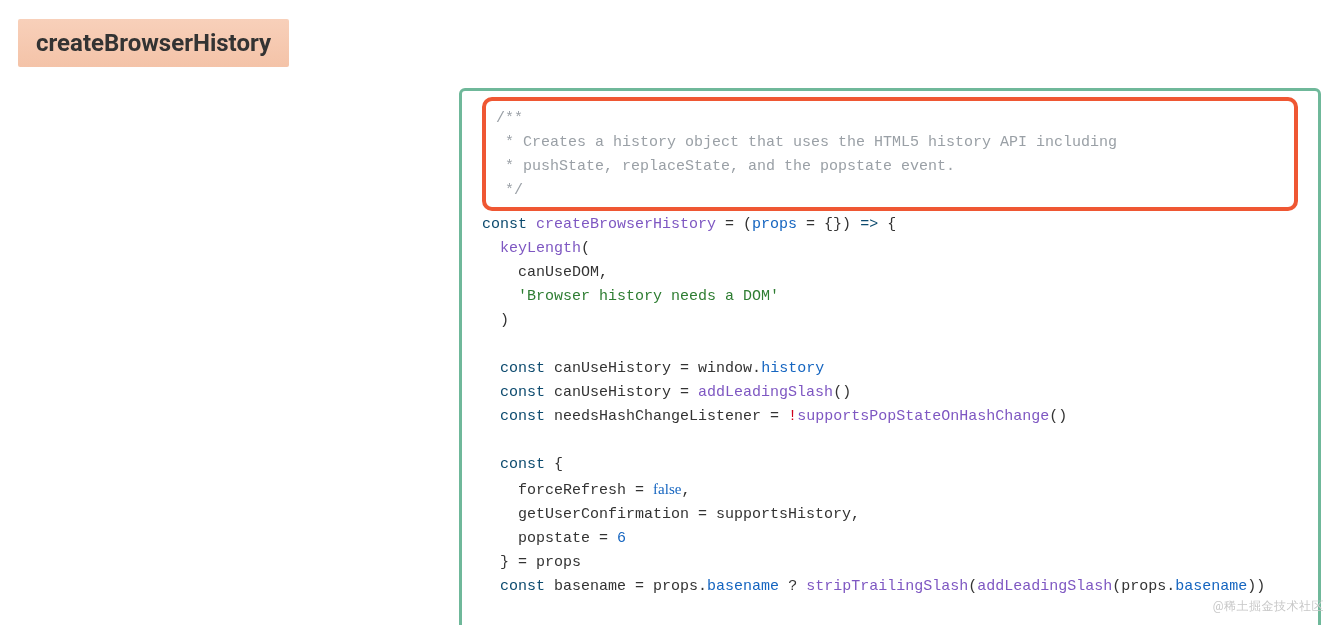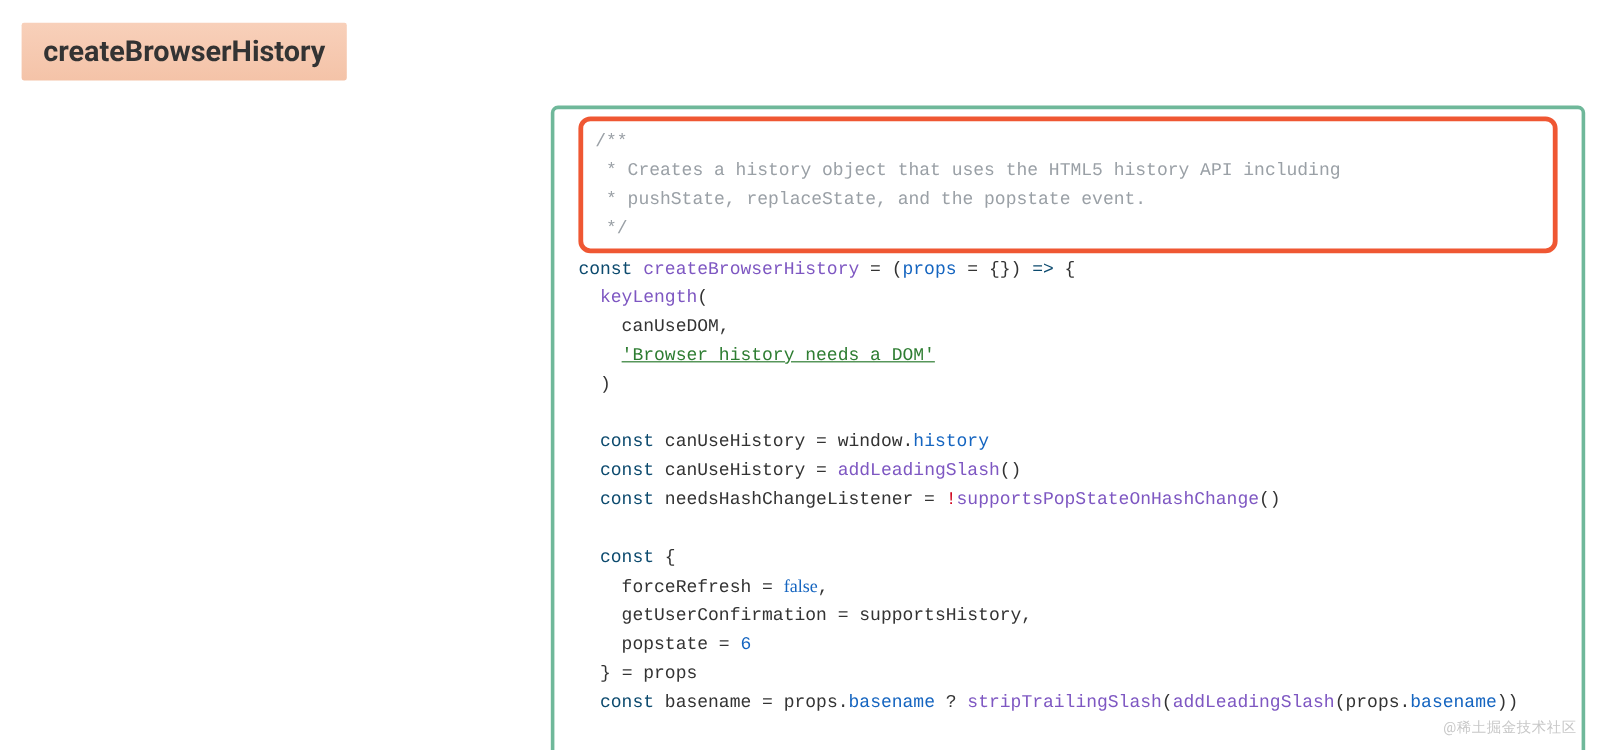--- a/index.html
+++ b/index.html
@@ -43,28 +43,28 @@
     font-family: "SFMono-Regular", Consolas, "Liberation Mono", Menlo, monospace;
     font-size: 15px;
     line-height: 24px;
     color: #333;
     white-space: pre;
   }
   .c-comment { color: #9aa0a6; }
   .c-keyword { color: #0c4a6e; }
   .c-prop { color: #1565c0; }
   .c-func { color: #7e57c2; }
-  .c-str { color: #2e7d32; text-decoration: underline; }
+  .c-str { color: #2e7d32; }
   .c-bool { color: #1565c0; font-family: Liberation Serif, serif; }
   .c-num { color: #1565c0; }
   .c-op { color: #d0021b; }
   .watermark {
     position: absolute;
     bottom: 10px;
-    right: 28px;
+    right: 18px;
     font-size: 12px;
     color: #c8c8c8;
     letter-spacing: 0.5px;
   }
 </style>
 </head>
 <body>
 
 <div class="title-badge">
   <span>createBrowserHistory</span>

